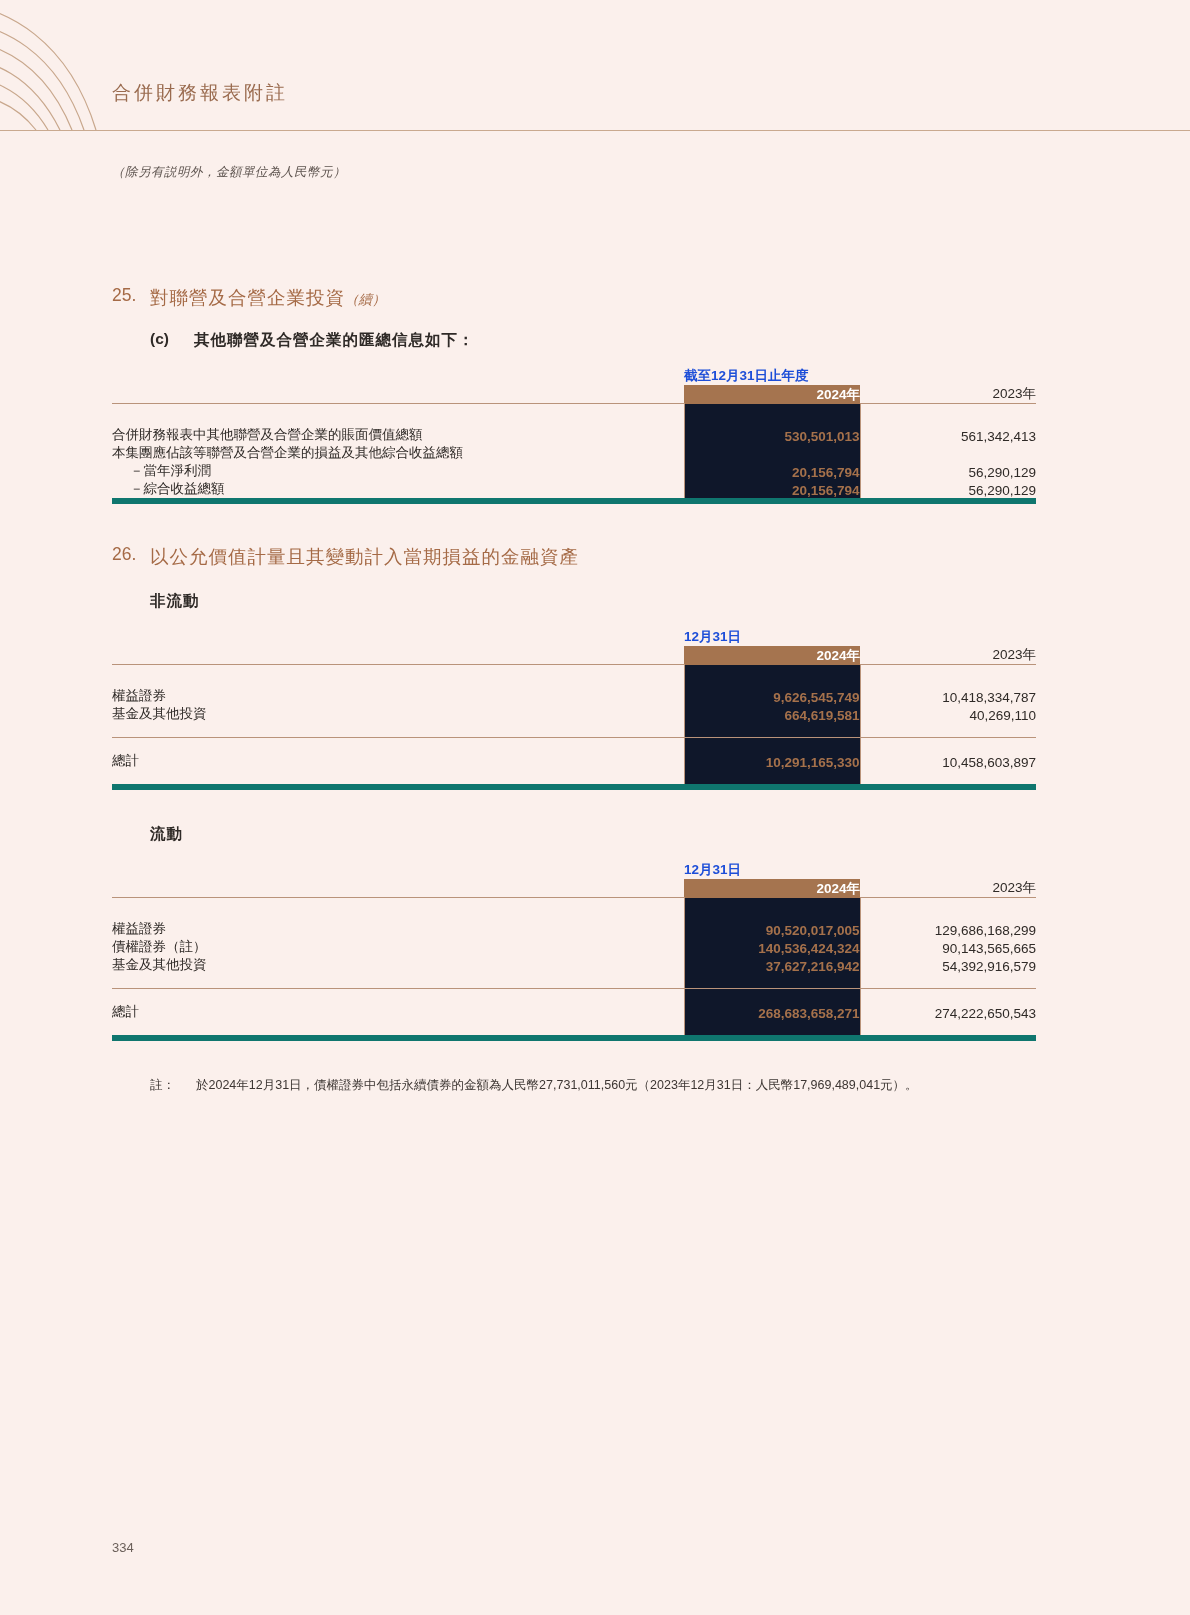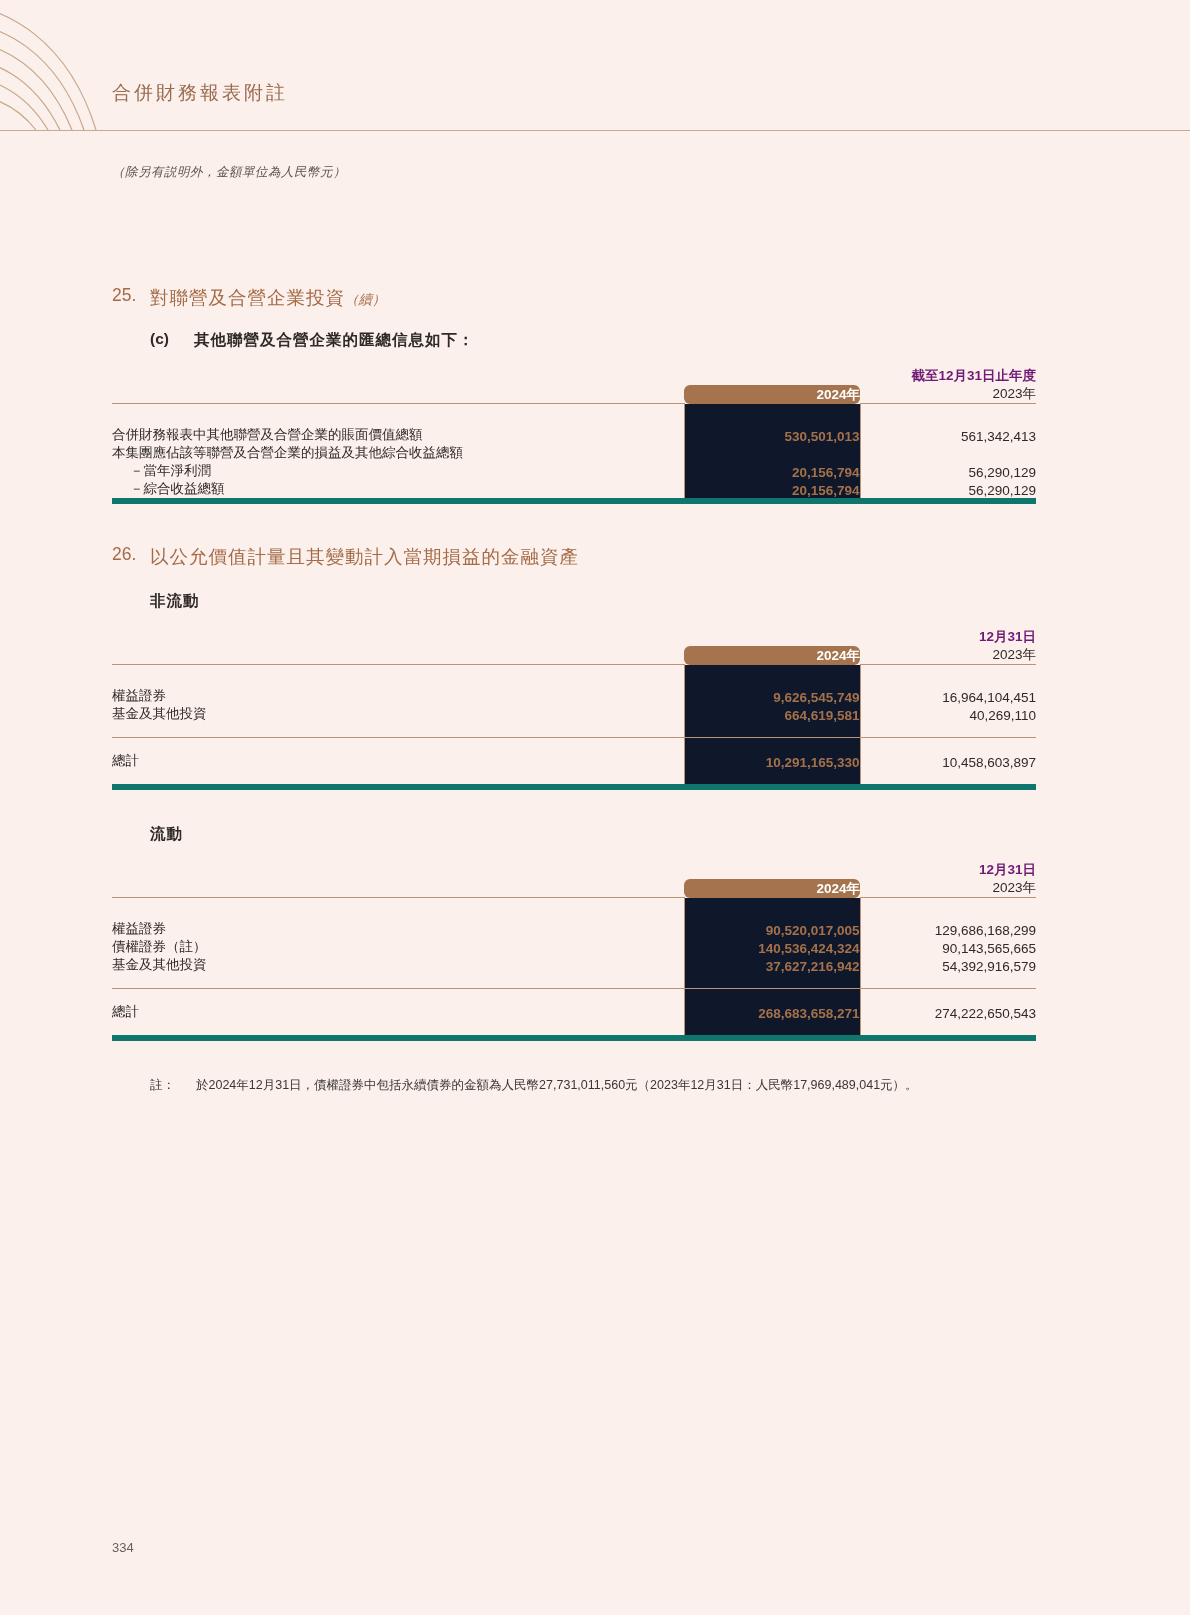--- a/index.html
+++ b/index.html
@@ -51,26 +51,26 @@
     border-collapse:collapse;
     font-size:13.5px;
     table-layout:fixed;
   }
   table.fin td, table.fin th { padding:0; vertical-align:bottom; }
   .c-label { width:572px; }
   .c-2024  { width:176px; }
   .c-2023  { width:176px; }
 
   .spanhead {
-    text-align:right; font-weight:bold; font-size:13.5px; padding-bottom:7px;
-    color:#701a75;
+    text-align:left; font-weight:bold; font-size:13.5px; padding-bottom:7px;
+    color:#1d4ed8;
   }
   .yr-2024 {
     background:#a5744f; color:#ffffff; font-weight:bold; text-align:right;
-    padding:9px 16px 9px 0; font-size:13.5px;border-radius:6px;
+    padding:9px 16px 9px 0; font-size:13.5px;
   }
   .yr-2023 {
     text-align:right; padding:9px 16px 9px 0; color:#2f2a27; font-size:13.5px;
     border-bottom:1px solid #b9937a;
   }
   .rule-under-label { border-bottom:1px solid #b9937a; }
 
   .hl { background:#0f172a; }
   td.num {
     text-align:right; padding:3.5px 16px 3.5px 0; font-size:13.5px;
@@ -211,21 +211,21 @@
               <td class="yr-2023">2023年</td>
             </tr>
             <tr class="pad-row">
               <td></td>
                 <td class="col2024box hl"></td>
                 <td></td>
             </tr>
             <tr>
               <td class="lbl">權益證券</td>
               <td class="num b col2024box hl">9,626,545,749</td>
-              <td class="num p">16,964,104,451</td>
+              <td class="num p">10,418,334,787</td>
             </tr>
             <tr>
               <td class="lbl">基金及其他投資</td>
               <td class="num b col2024box hl">664,619,581</td>
               <td class="num p">40,269,110</td>
             </tr>
             <tr class="pad-row-sm">
               <td></td>
                 <td class="col2024box hl"></td>
                 <td></td>

